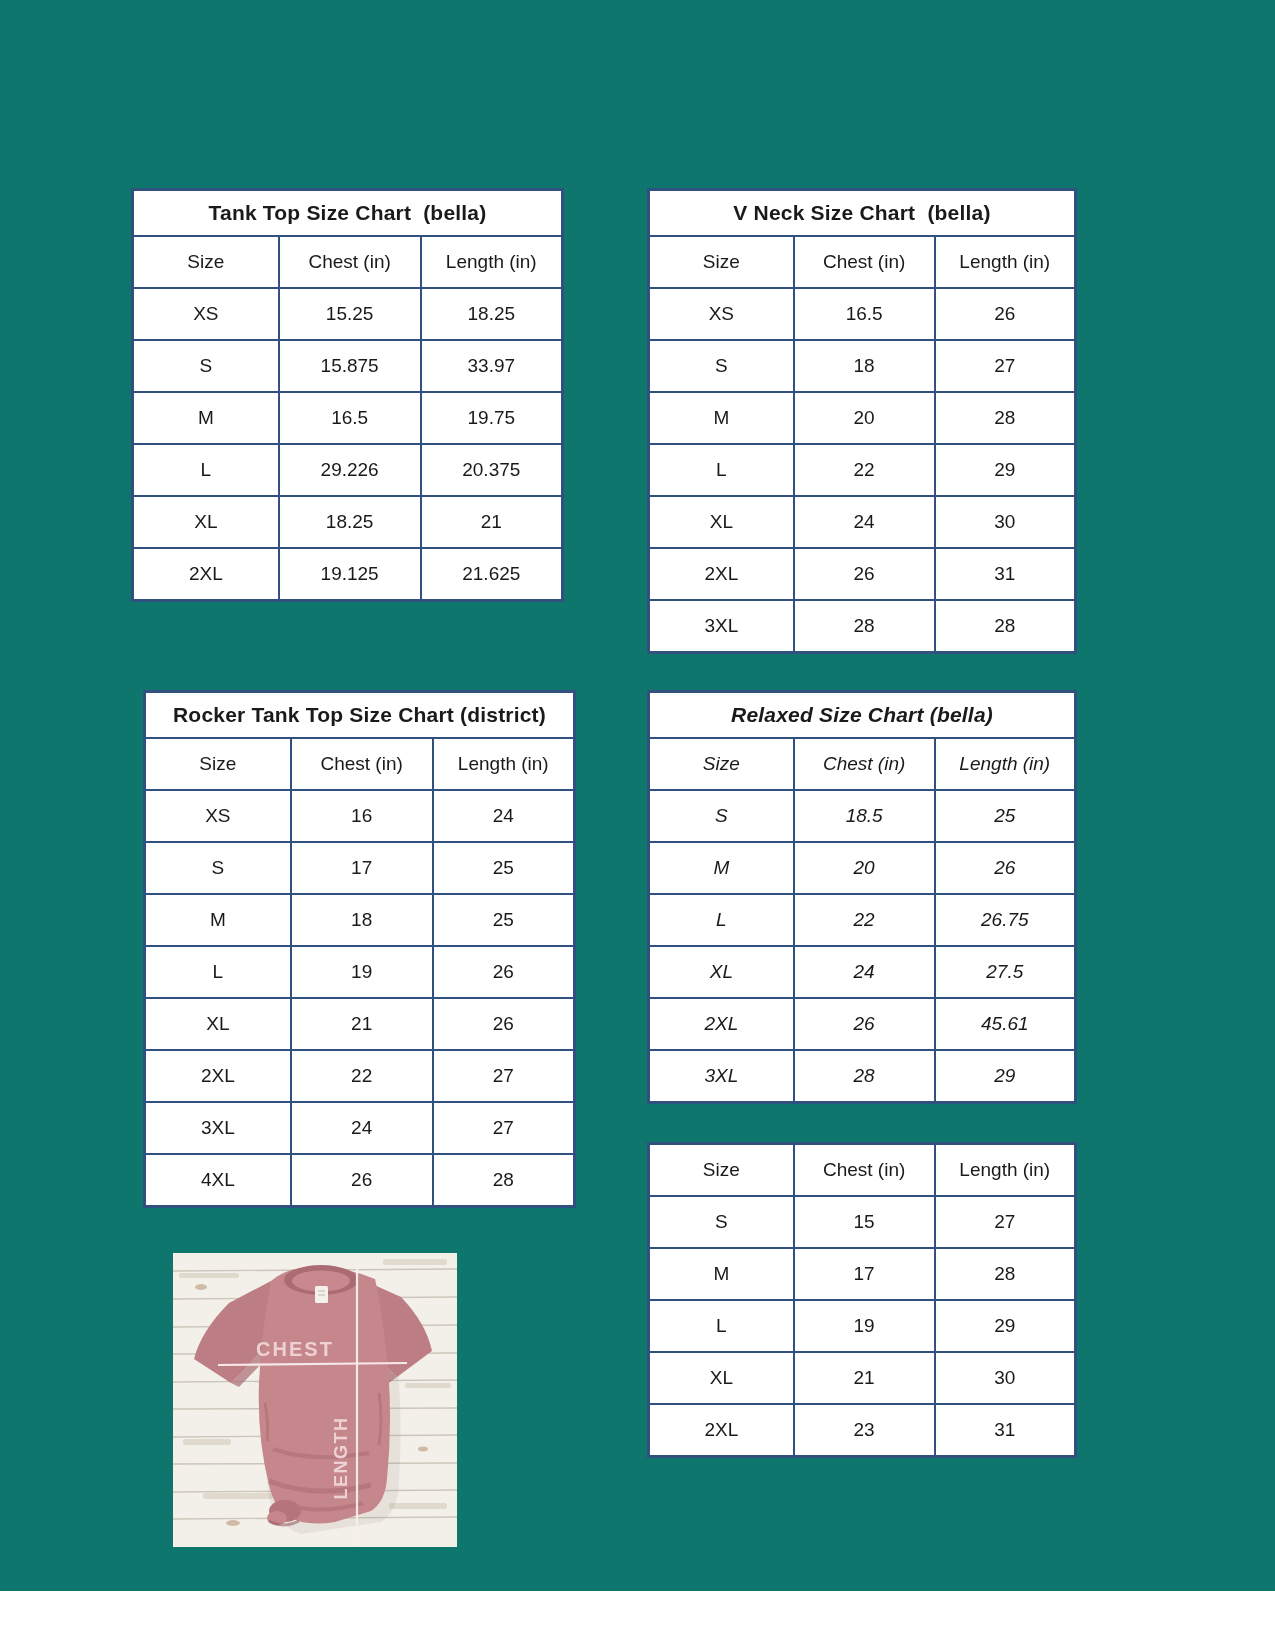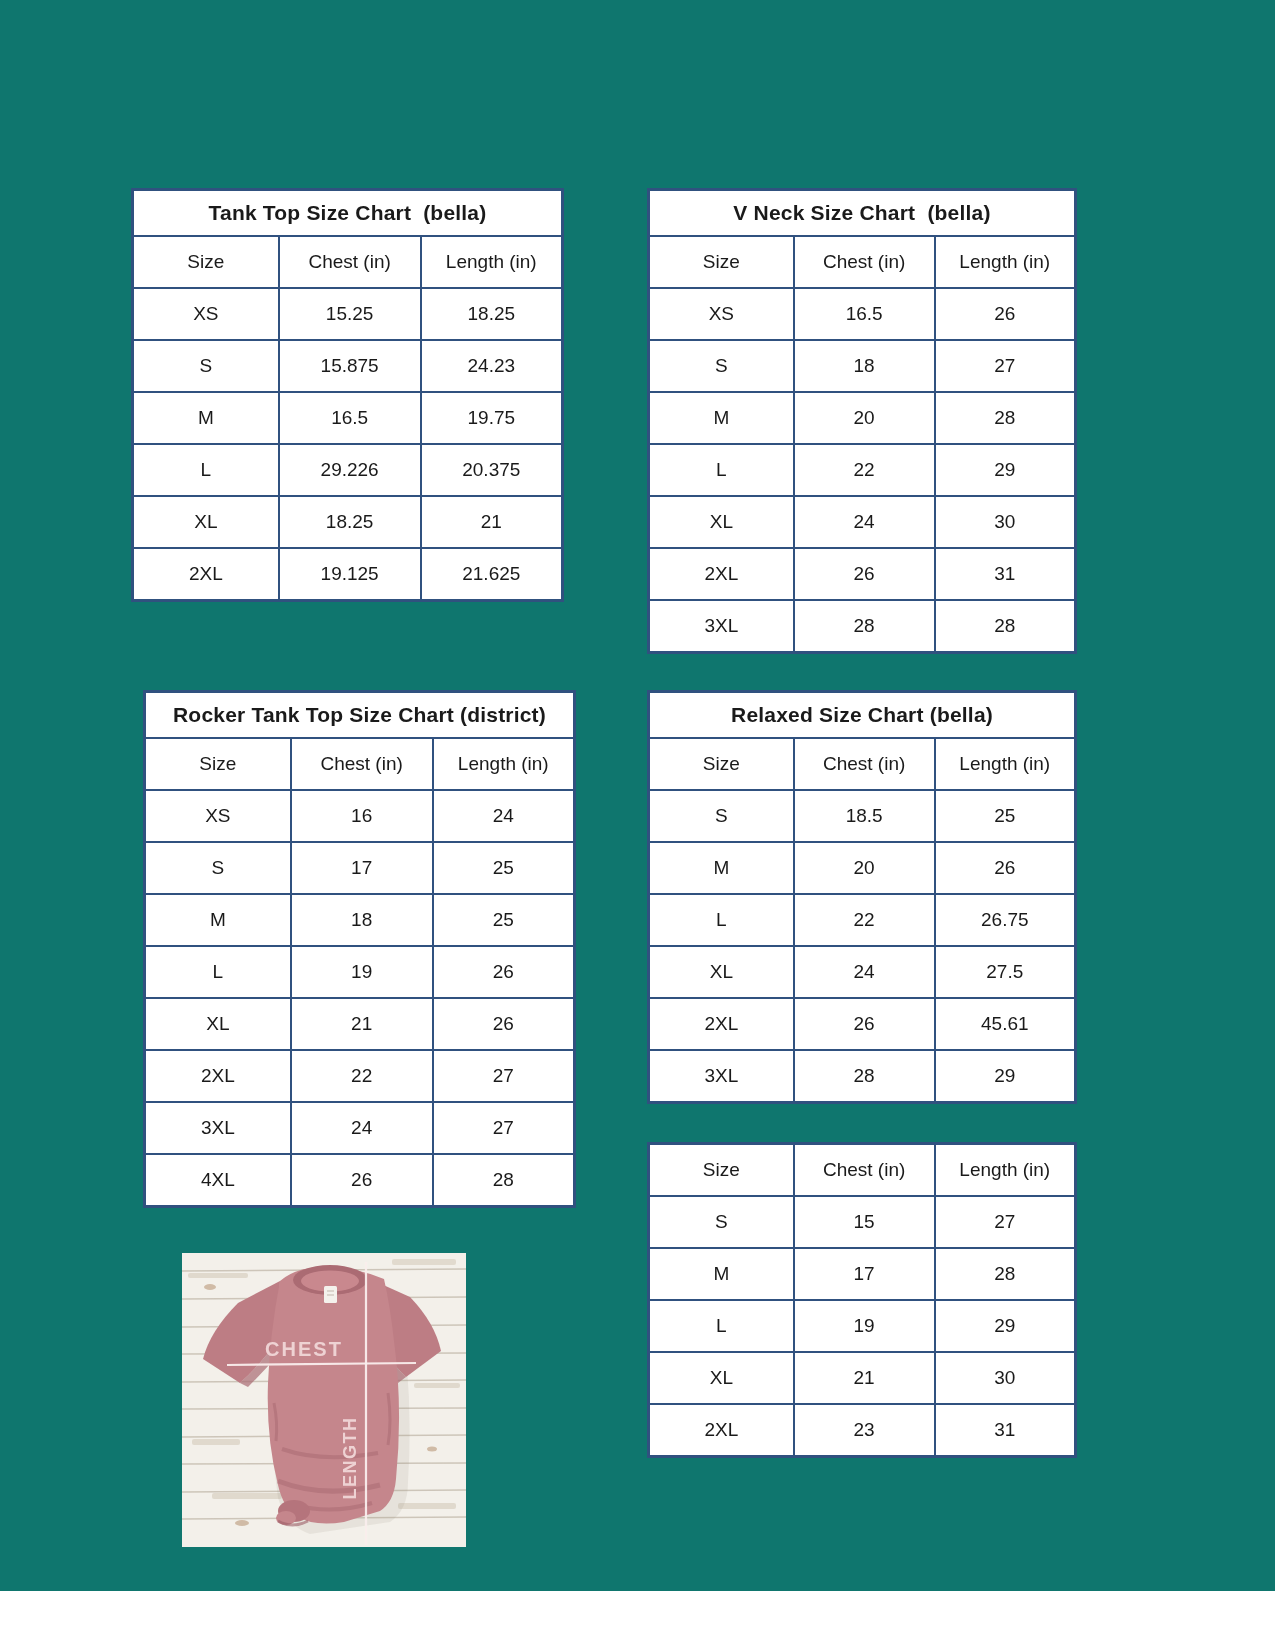--- a/index.html
+++ b/index.html
@@ -10,21 +10,21 @@
   table.size-table{
     position:absolute;border-collapse:collapse;table-layout:fixed;background:#ffffff;
     border:3px solid #30517f;
   }
   table.size-table td{
     border:2px solid #30517f;text-align:center;vertical-align:middle;
     padding:0;overflow:hidden;
   }
   td.t-title{height:44px;font-weight:bold;font-size:21px;white-space:pre;letter-spacing:.2px;}
   td.t-cell{height:50px;font-size:19px;}
-  .photo{position:absolute;left:182px;top:1253px;width:284px;height:294px;}
+  .photo{position:absolute;left:173px;top:1253px;width:284px;height:294px;}
   .photo svg{display:block;}
 </style>
 </head>
 <body>
 
 <div class="page">
 
   <table class="size-table" style="left:131px;top:188px;width:433px;">
     <colgroup>
         <col style="width:34%">
@@ -41,21 +41,21 @@
         <td class="t-cell">Length (in)</td>
       </tr>
       <tr>
         <td class="t-cell">XS</td>
         <td class="t-cell">15.25</td>
         <td class="t-cell">18.25</td>
       </tr>
       <tr>
         <td class="t-cell">S</td>
         <td class="t-cell">15.875</td>
-        <td class="t-cell">24.23</td>
+        <td class="t-cell">33.97</td>
       </tr>
       <tr>
         <td class="t-cell">M</td>
         <td class="t-cell">16.5</td>
         <td class="t-cell">19.75</td>
       </tr>
       <tr>
         <td class="t-cell">L</td>
         <td class="t-cell">29.226</td>
         <td class="t-cell">20.375</td>
@@ -177,21 +177,21 @@
         <td class="t-cell">27</td>
       </tr>
       <tr>
         <td class="t-cell">4XL</td>
         <td class="t-cell">26</td>
         <td class="t-cell">28</td>
       </tr>
     </tbody>
   </table>
 
-  <table class="size-table" style="left:647px;top:690px;width:430px;">
+  <table class="size-table" style="left:647px;top:690px;width:430px;font-style:italic;">
     <colgroup>
         <col style="width:34%">
         <col style="width:33%">
         <col style="width:33%">
       </colgroup>
     <tbody>
       <tr>
           <td class="t-title" colspan="3">Relaxed Size Chart (bella)</td>
         </tr>
       <tr>

